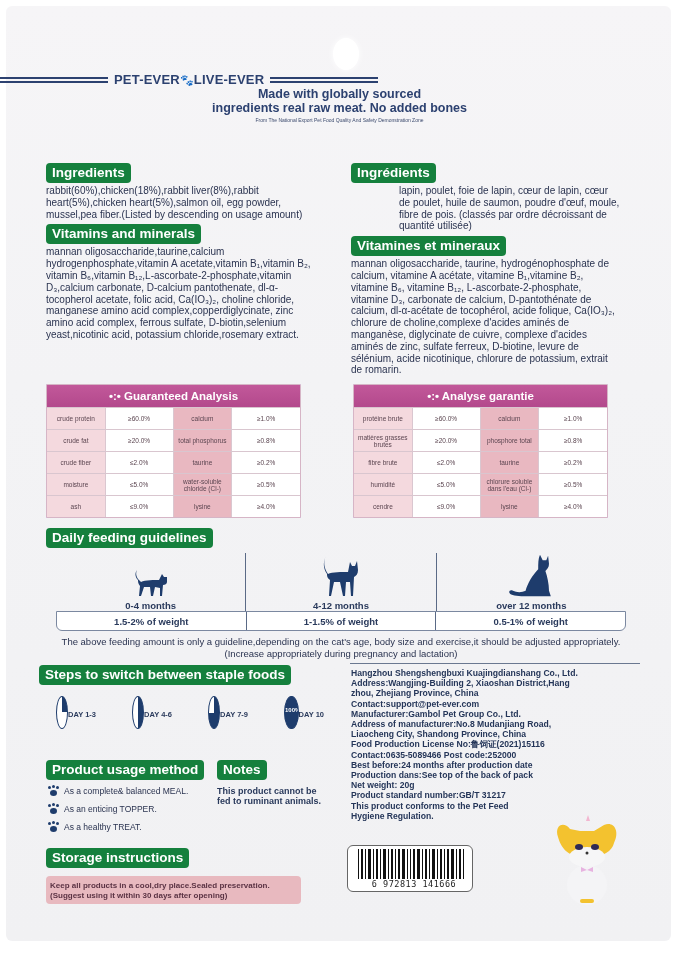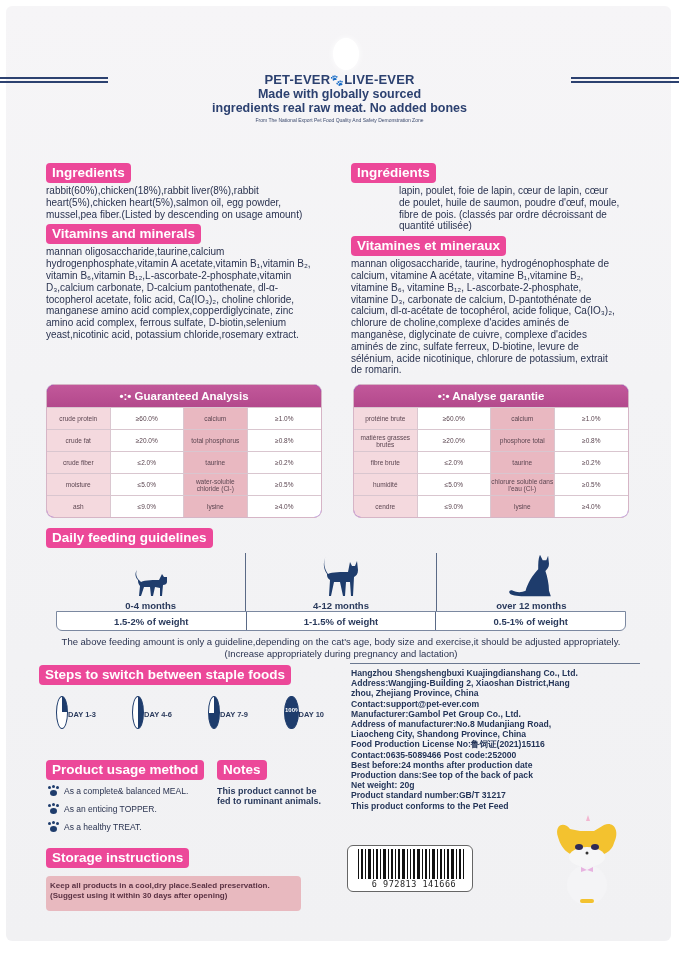--- a/index.html
+++ b/index.html
@@ -11,39 +11,39 @@
     background: linear-gradient(180deg, #f6f5f7 0%, #f3f3f5 40%, #f1f1f3 100%);
     border-radius: 6px;
   }
   .hang-hole {
     position: absolute; left: 327px; top: 32px; width: 26px; height: 32px;
     border-radius: 50%; background: #ffffff; box-shadow: 0 0 6px #fff;
   }
 
   
   .hdr { position: absolute; left: 0; top: 72px; width: 679px; text-align: center; }
-  .brand-row { display: flex; align-items: center; justify-content: space-between; gap: 6px; }
+  .brand-row { display: flex; align-items: center; justify-content: flex-start; gap: 6px; }
   .brand-line { height: 6px; border-top: 2px solid #2c4170; border-bottom: 2px solid #2c4170; width: 108px; }
   .brand { font-weight: bold; font-size: 13px; color: #2c4170; letter-spacing: 0.2px; }
   .brand .paw { font-size: 11px; }
   .tagline { font-weight: bold; font-size: 12.5px; color: #2c4170; line-height: 14px; }
   .subtag { font-size: 5px; color: #3c4b6e; margin-top: 2px; }
 
   .sec-title {
-    display: inline-block; background: #ec4899; color: #fff; font-weight: bold;
+    display: inline-block; background: #15803d; color: #fff; font-weight: bold;
     font-size: 13.5px; padding: 2px 6px 3px; border-radius: 4px; line-height: 15px;
   }
   .body-text { font-size: 10px; line-height: 11.8px; color: #2a3350; }
 
   .col-l { position: absolute; left: 46px; width: 268px; }
   .col-r { position: absolute; left: 351px; width: 270px; }
 
   
   .ga {
-    position: absolute; width: 276px; border-radius: 8px; overflow: hidden;
+    position: absolute; width: 255px; border-radius: 1px; overflow: hidden;
     border: 1px solid #d6b5c6; background: #6d28d9;
   }
   .ga-head {
     height: 22px; background: linear-gradient(180deg, #c2589a, #b3498c);
     color: #fff; font-weight: bold; font-size: 11.5px; text-align: center; line-height: 22px;
   }
   .ga-row { display: flex; height: 22px; border-top: 1px solid #d9c6cf; }
   .ga-cell { display: flex; align-items: center; justify-content: center; text-align: center;
     font-size: 6.5px; line-height: 7px; color: #5b4550; border-right: 1px solid #dac7d0; }
   .ga-cell:last-child { border-right: none; }
@@ -71,21 +71,21 @@
   .step { display: flex; flex-direction: row; align-items: center; width: 40px; }
   .pie { width: 33px; height: 33px; border-radius: 50%; border: 1.5px solid #1e3c6c; position: relative; overflow: hidden; }
   .pie-label { position: absolute; left: 0; right: 0; top: 10px; text-align: center; font-size: 6px; font-weight: bold; color: #fff; }
   .step-day { font-size: 7.5px; font-weight: bold; color: #2a3a5c; margin-top: 4px; white-space: nowrap; }
 
   
   .usage-item { display: flex; align-items: center; gap: 5px; font-size: 8.5px; color: #2a3350; height: 18px; }
   .paw-icon { width: 11px; height: 10px; position: relative; }
   .paw-icon span { position: absolute; background: #1e3c6c; border-radius: 50%; }
 
-  .storage-box { position: absolute; left: 46px; top: 876px; width: 255px; height: 35px;
+  .storage-box { position: absolute; left: 46px; top: 876px; width: 255px; height: 28px;
     background: #e8b9bf; border-radius: 4px; font-size: 8px; line-height: 10px; font-weight: bold;
     color: #5b3344; padding: 5px 4px; }
 
   .info { position: absolute; left: 351px; top: 668px; width: 300px; font-size: 8.6px; line-height: 10.2px; font-weight: bold; color: #253659; }
 
   .barcode { position: absolute; left: 347px; top: 845px; width: 126px; height: 47px; border: 1px solid #666;
     border-radius: 6px; background: #fff; }
   .bars { position: absolute; left: 8px; top: 3px; width: 110px; height: 30px; }
   .bars i { position: absolute; top: 0; bottom: 0; background: #111; }
   .bc-num { position: absolute; left: 0; right: 0; bottom: 2px; text-align: center; font-family: "DejaVu Sans Mono", monospace; font-size: 8.5px; color: #222; letter-spacing: 0.5px; padding-left: 8px; }
@@ -302,20 +302,21 @@
   <div>Manufacturer:Gambol Pet Group Co., Ltd.</div>
   <div>Address of manufacturer:No.8 Mudanjiang Road,</div>
   <div>Liaocheng City, Shandong Province, China</div>
   <div>Food Production License No:鲁饲证(2021)15116</div>
   <div>Contact:0635-5089466  Post code:252000</div>
   <div>Best before:24 months after production date</div>
   <div>Production dans:See top of the back of pack</div>
   <div>Net weight: 20g</div>
   <div>Product standard number:GB/T 31217</div>
   <div>This product conforms to the Pet Feed</div>
+  <div>Hygiene Regulation.</div>
 </div>
 
 <div class="barcode">
   <div class="bars">
     <i style="left:2px;width:1px"></i>
       <i style="left:5px;width:2px"></i>
       <i style="left:9px;width:1px"></i>
       <i style="left:12px;width:3px"></i>
     <i style="left:17px;width:1px"></i>
       <i style="left:20px;width:2px"></i>

